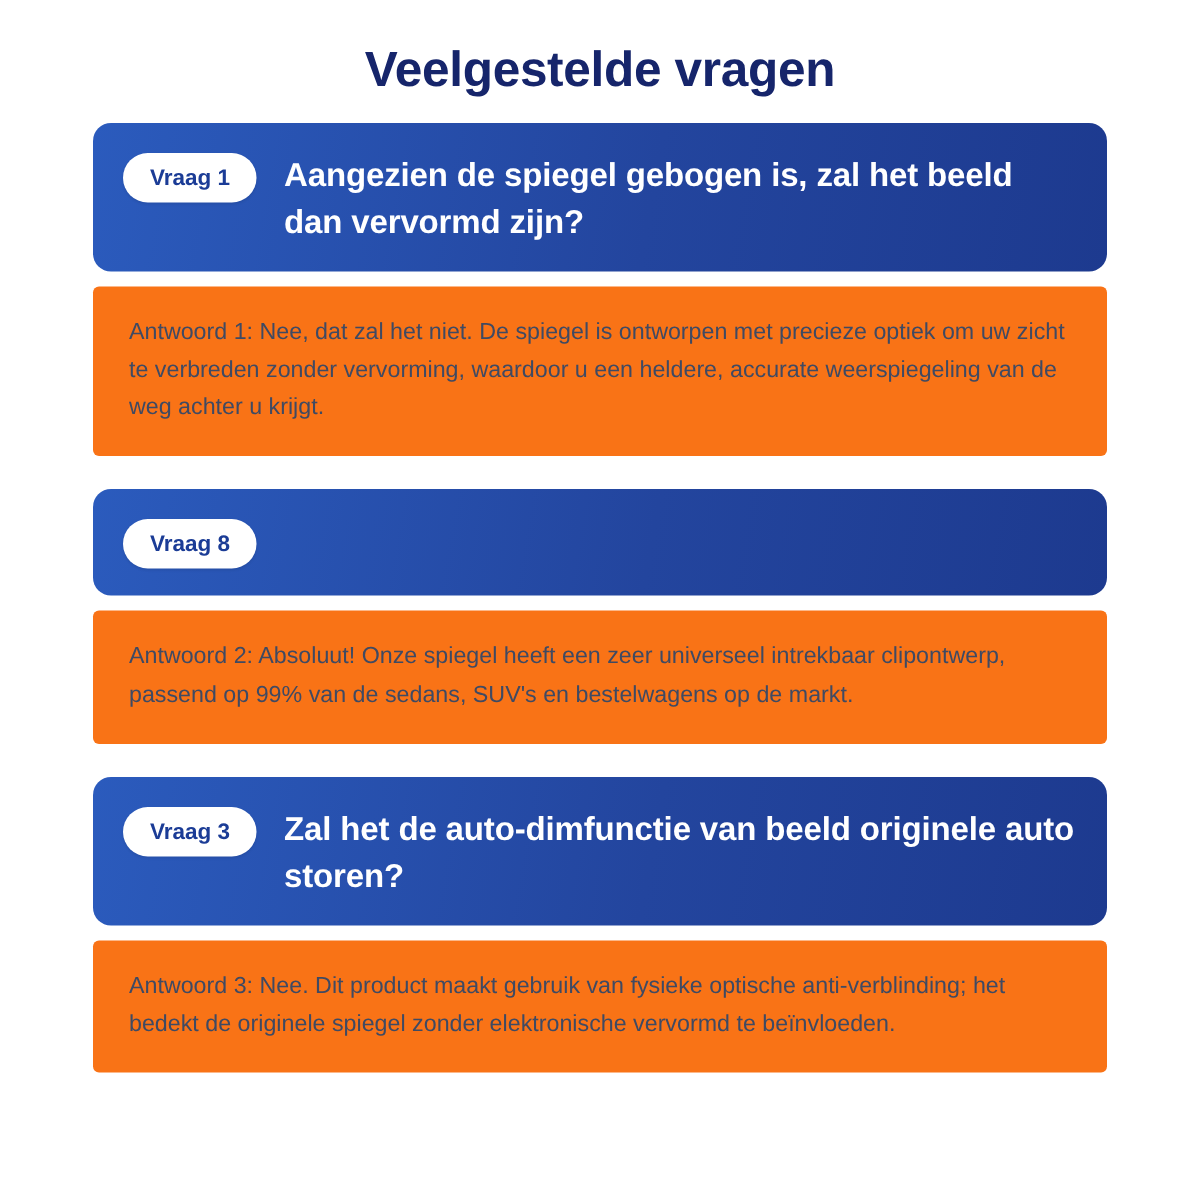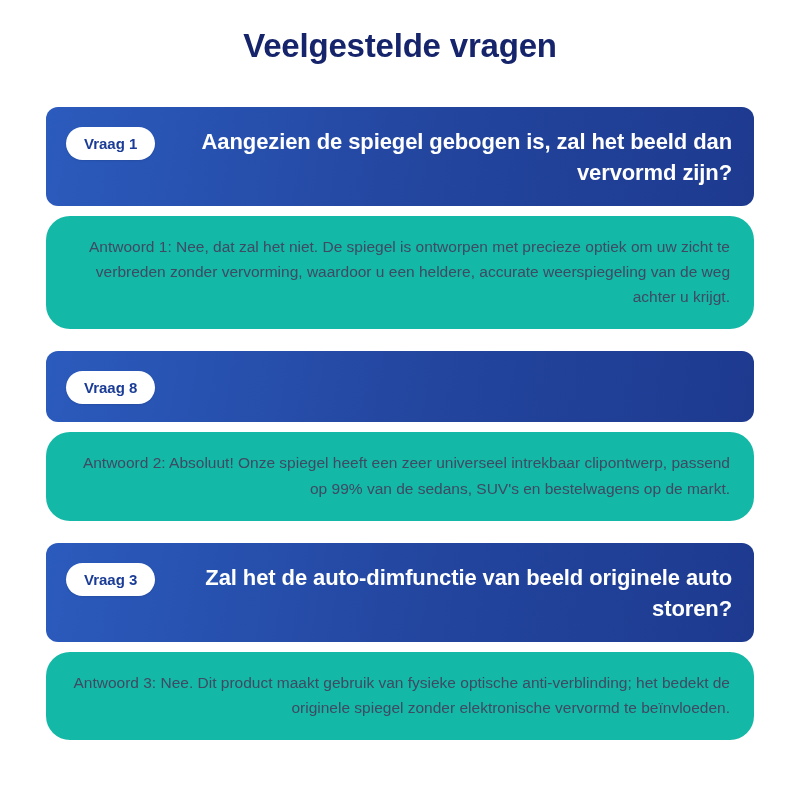--- a/index.html
+++ b/index.html
@@ -11,36 +11,35 @@
     height: 800px;
     background: #ffffff;
     font-family: "Liberation Sans", sans-serif;
     overflow: hidden;
   }
   .page {
     position: relative;
     width: 800px;
     height: 800px;
     box-sizing: border-box;
-    padding: 0 46px;
+    padding: 0 62px;
   }
   .page-title {
     text-align: center;
     font-size: 33px;
     font-weight: bold;
     color: #16256b;
     letter-spacing: -0.2px;
     padding-top: 26px;
     padding-bottom: 0;
     margin: 0;
     line-height: 1.2;
   }
   .faq-list {
-    margin-top: 41px;
-    text-align: right;
+    margin-top: 16px;
   }
   .faq-item {
     margin-bottom: 22px;
   }
   .question-bar {
     position: relative;
     border-radius: 12px;
     background: linear-gradient(100deg, #2b5bbd 0%, #23459e 55%, #1d3a8f 100%);
     display: flex;
     align-items: flex-start;
@@ -64,22 +63,22 @@
   .q-text {
     color: #ffffff;
     font-size: 22px;
     font-weight: bold;
     line-height: 1.42;
     margin-left: 18px;
     margin-top: 1px;
     letter-spacing: -0.1px;
   }
   .answer-box {
-    background: #14b8a6;
-    border-radius: 24px;
+    background: #f97316;
+    border-radius: 4px;
     margin-top: 10px;
     padding: 18px 24px 20px 24px;
     color: #3f4a63;
     font-size: 15.5px;
     line-height: 1.62;
     box-sizing: border-box;
   }
   .answer-box p {
     margin: 0;
   }

